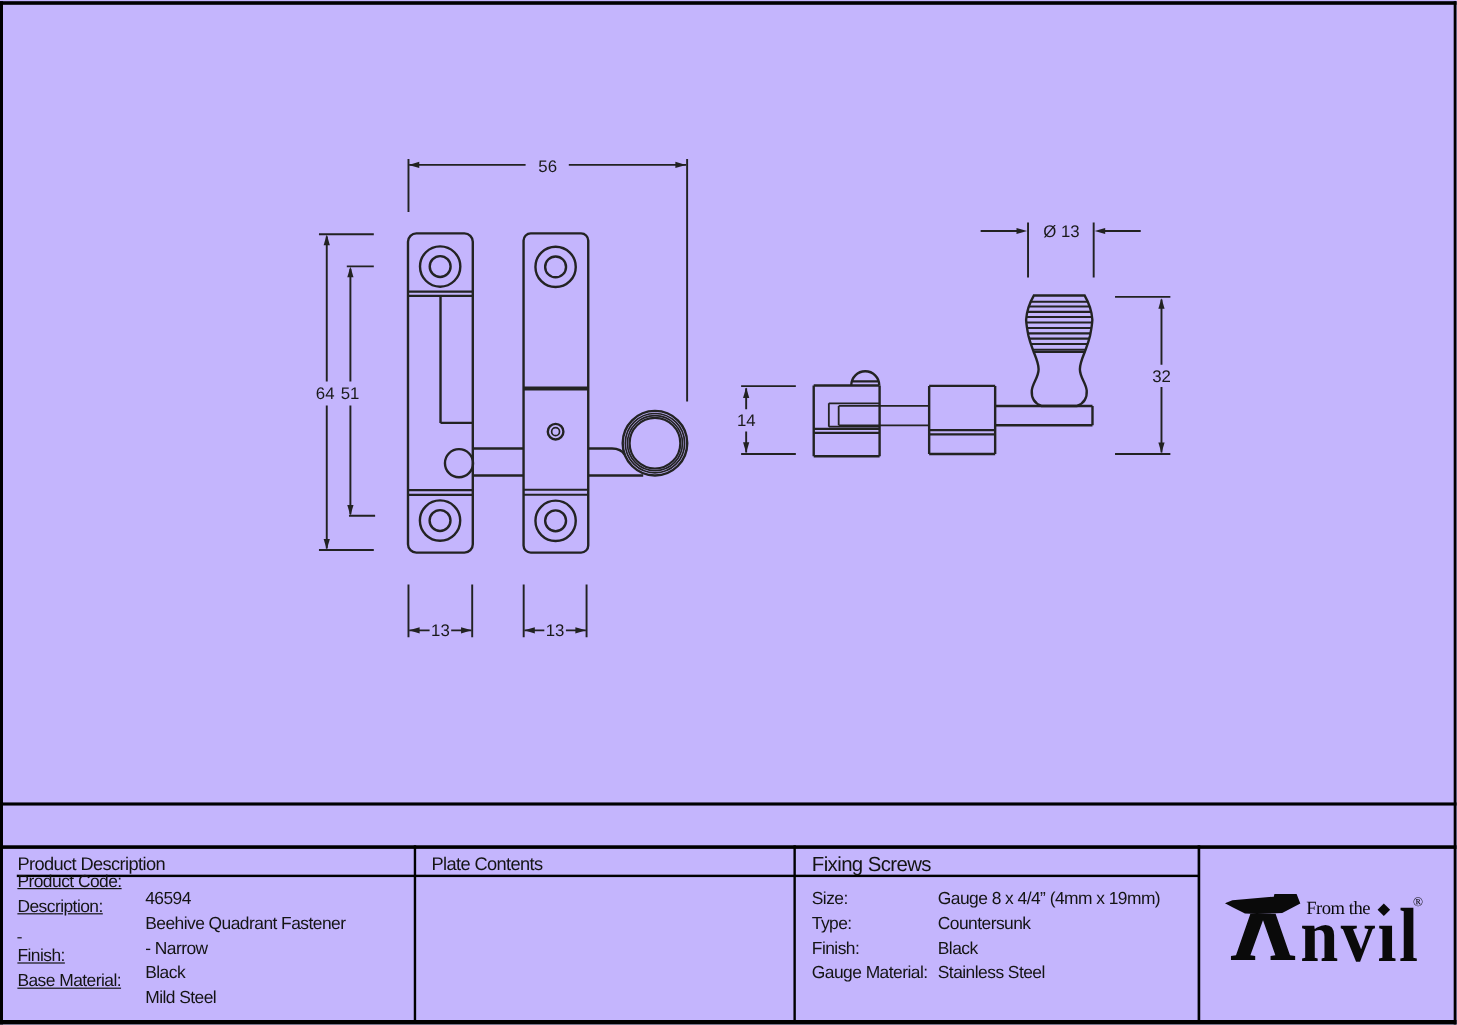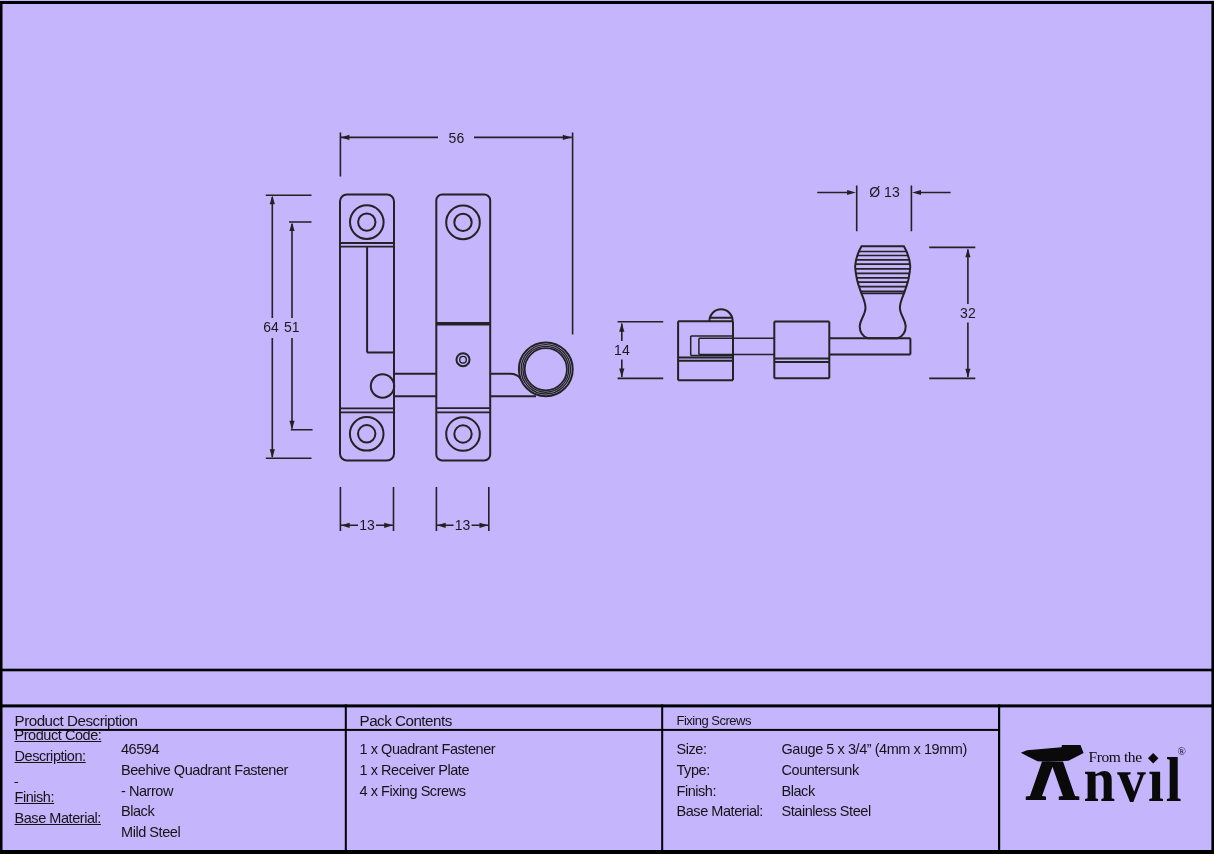--- a/index.html
+++ b/index.html
@@ -127,40 +127,37 @@
     <rect x="0" y="668.7" width="1214" height="2.6"></rect>
     <rect x="0" y="704.4" width="1214" height="3"></rect>
     <rect x="14" y="728.9" width="985" height="2"></rect>
     <rect x="344.8" y="704.4" width="2" height="145.6"></rect>
     <rect x="661.2" y="704.4" width="2" height="145.6"></rect>
     <rect x="998" y="704.4" width="2.2" height="145.6"></rect>
   </g>
 </svg>
 
 <div class="cell" style="left:14.5px;top:710.5px;font-size:15.2px;letter-spacing:-0.5px;">Product Description</div>
-<div class="cell" style="left:359.5px;top:710.5px;font-size:15.2px;letter-spacing:-0.5px;">Pack Contents</div>
-<div class="cell" style="left:676.5px;top:710.5px;font-size:13px;letter-spacing:-0.5px;">Fixing Screws</div>
+<div class="cell" style="left:359.5px;top:710.5px;font-size:15.2px;letter-spacing:-0.5px;">Plate Contents</div>
+<div class="cell" style="left:676.5px;top:710.5px;font-size:17px;letter-spacing:-0.5px;">Fixing Screws</div>
 <div class="cell" style="left:14.5px;top:725px;text-decoration:underline;">Product Code:
 Description:
 &nbsp;
 Finish:
 Base Material:</div>
 <div class="cell" style="left:121px;top:739.2px;">46594
 Beehive Quadrant Fastener
 - Narrow
 Black
 Mild Steel</div>
-<div class="cell" style="left:359.5px;top:739.2px;">1 x Quadrant Fastener
-1 x Receiver Plate
-4 x Fixing Screws</div>
 <div class="cell" style="left:676.5px;top:739.2px;">Size:
 Type:
 Finish:
-Base Material:</div>
-<div class="cell" style="left:781.5px;top:739.2px;">Gauge 5 x 3/4” (4mm x 19mm)
+Gauge Material:</div>
+<div class="cell" style="left:781.5px;top:739.2px;">Gauge 8 x 4/4” (4mm x 19mm)
 Countersunk
 Black
 Stainless Steel</div>
 
 <svg class="abs" style="left:999px;top:705px;" width="213" height="145" viewBox="0 0 213 145">
   <g fill="#0a0a0a">
     <path d="M21.8 47.8 L28 45.2 L62.5 42.2 L63 39.9 L81.5 40 L84.6 47.9 L69.5 55.8 L48.5 56.7 L38.5 56.2 L28.5 51.3 Z"></path>
     <path d="M43 56.5 L64 56.5 L76 91 L80.3 91.6 L80.3 95 L59.8 95 L59.8 91.6 L63.8 91.1 L53.5 61.8 L43 91.1 L47 91.6 L47 95 L26.8 95 L26.8 91.6 L31 91 Z"></path>
   </g>
   <g font-family="Liberation Serif, serif" fill="#0a0a0a">

